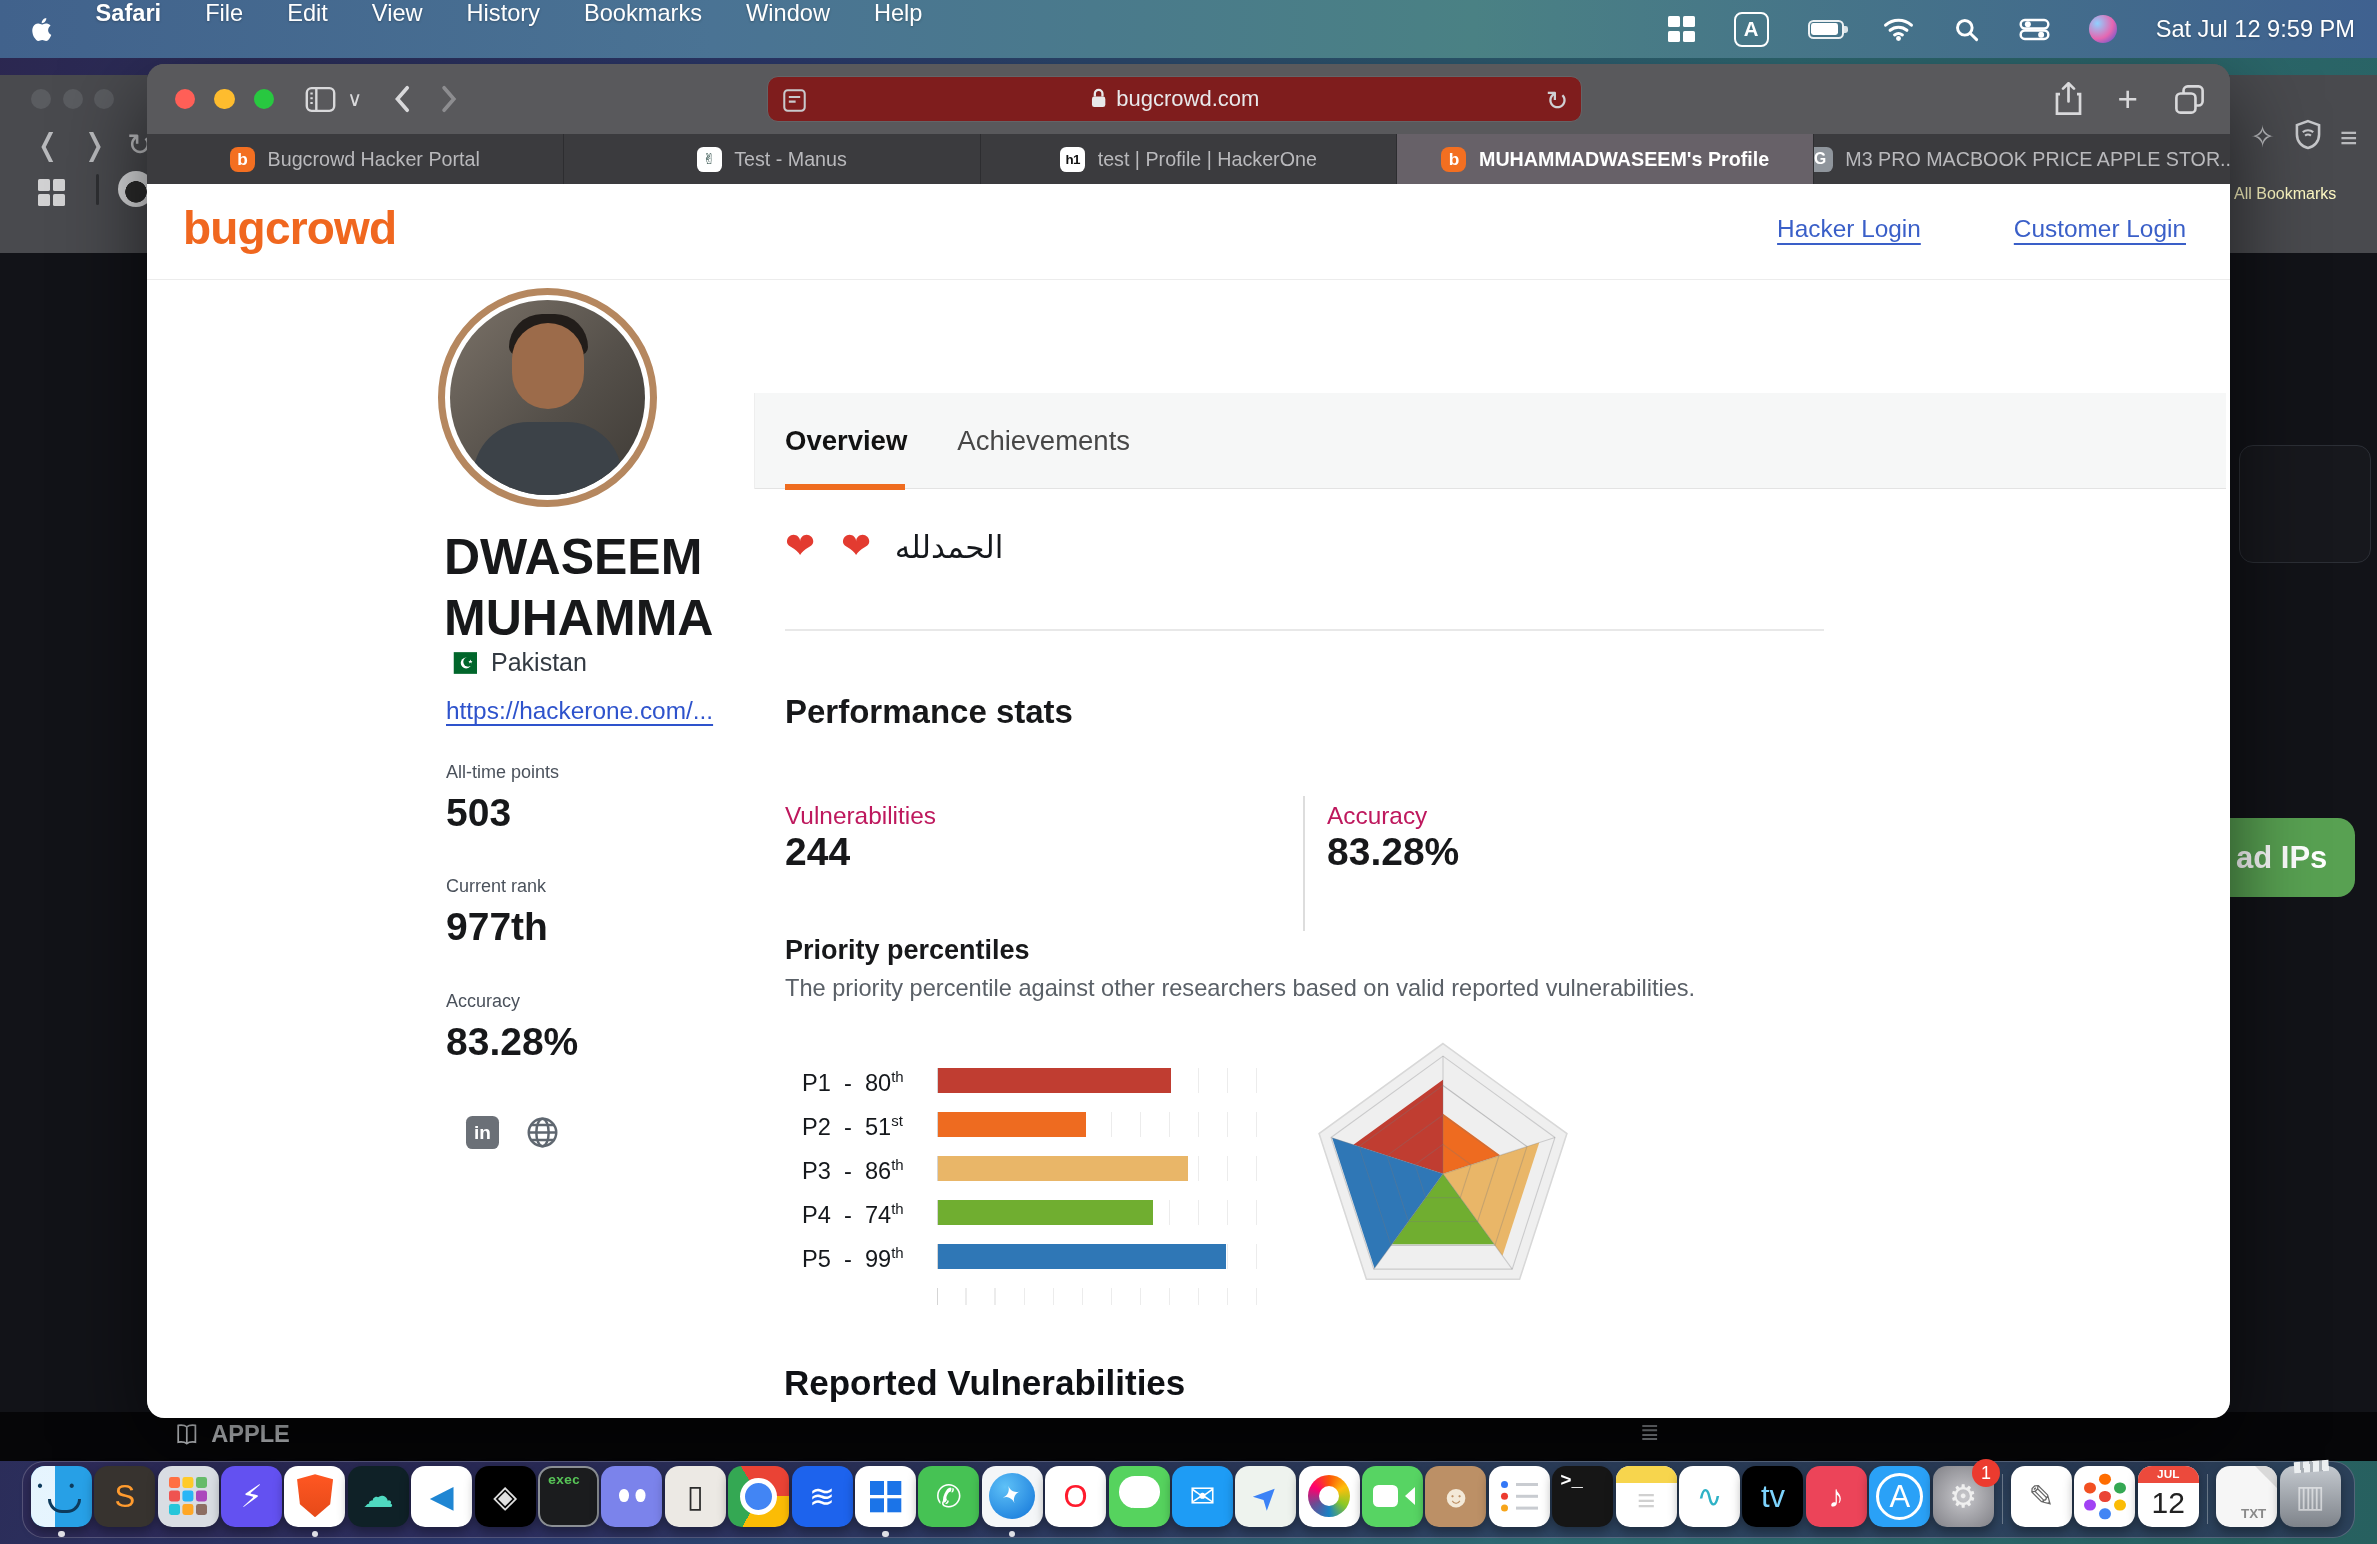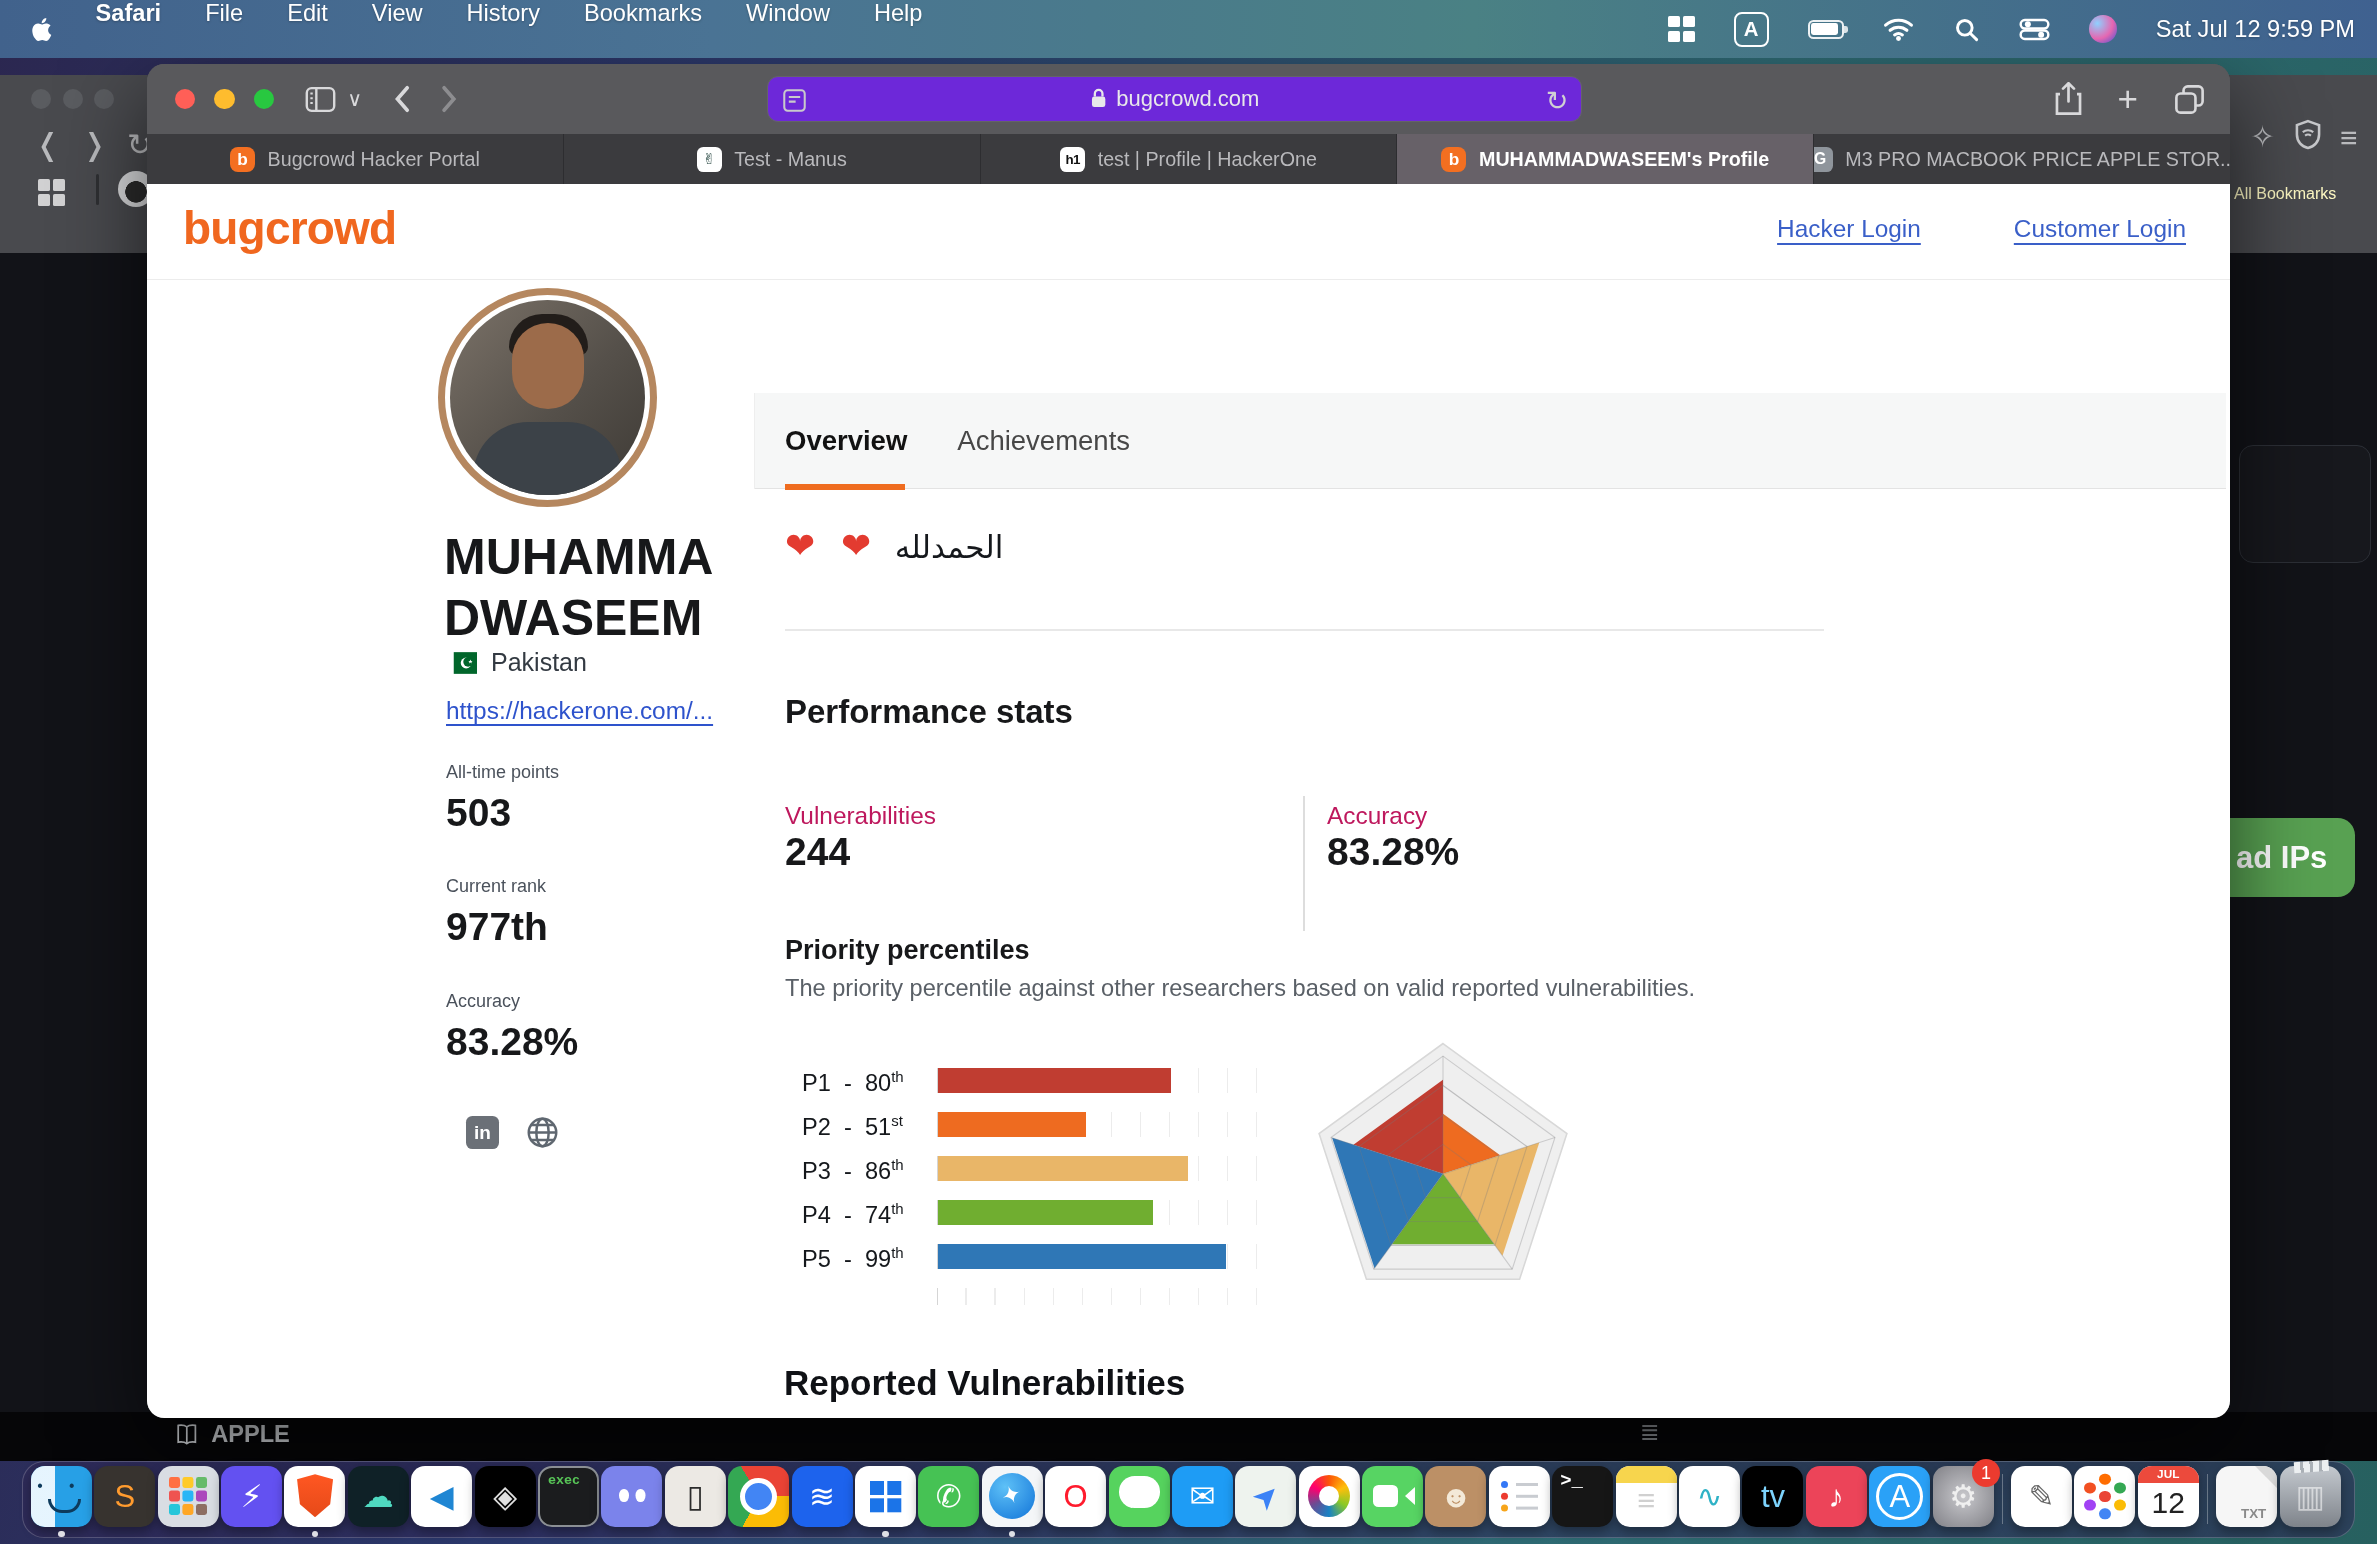--- a/index.html
+++ b/index.html
@@ -36,21 +36,21 @@
 .green-btn{position:absolute;left:2201px;top:818px;width:154px;height:79px;background:#58a152;border-radius:17.3px;z-index:3;
 display:flex;align-items:center;color:#fff;font-size:31px;font-weight:700;padding-left:35px}
 
 .safari{position:absolute;left:147px;top:64px;width:2083px;height:1354px;border-radius:17.3px;z-index:5;
 box-shadow:0 31px 86px rgba(0,0,0,.6);background:#59595c}
 .toolbar{position:relative;height:70px;border-radius:17.3px 17.3px 0 0;background:#59595c;display:flex;align-items:center}
 .lights{display:flex;gap:19px;margin-left:28px}
 .lights i{width:20.4px;height:20.4px;border-radius:50%}
 .tb-ic{color:#d9d9db;margin-left:31px;display:flex;align-items:center}
 .tb-ic.dim{color:#8d8d90}
-.urlfield{position:absolute;left:620px;top:11.8px;width:815px;height:46px;background:#6d28d9;border:0.8px solid #646467;border-radius:11px;display:flex;align-items:center;justify-content:center;color:#e8e8ea;font-size:22px}
+.urlfield{position:absolute;left:620px;top:11.8px;width:815px;height:46px;background:#7f1d1d;border:0.8px solid #646467;border-radius:11px;display:flex;align-items:center;justify-content:center;color:#e8e8ea;font-size:22px}
 .urlfield .pageic{position:absolute;left:14px;top:11px}
 .urlfield .reload{position:absolute;right:12.6px;top:7.9px;color:#d0d0d3;font-size:27px}
 .url-lock{margin-right:9.4px;display:inline-flex}
 .tb-right{position:absolute;right:25px;top:0;height:70px;display:flex;align-items:center;gap:36px;color:#d9d9db}
 
 .tabbar{display:flex;height:50px;background:#3b3b3e}
 .tab{flex:1;display:flex;align-items:center;justify-content:center;gap:12.6px;border-right:1.6px solid #2d2d30;color:#b9b9bc;font-size:19.7px;overflow:hidden;white-space:nowrap}
 .tab:last-child{border-right:none}
 .tab.active{background:#676168;color:#fff;font-weight:600}
 .fav{width:25px;height:25px;border-radius:6.3px;display:flex;align-items:center;justify-content:center;font-weight:800;flex:none}
@@ -340,22 +340,22 @@
     </div>
 
     <div class="avatar">
       <div class="ph">
           <span class="hair"></span>
           <span class="head"></span>
           <span class="shirt"></span>
         </div>
     </div>
     <div class="p-name">
+      <div>DWASEEM</div>
       <div>MUHAMMA</div>
-      <div>DWASEEM</div>
     </div>
     <div class="p-country">
       <svg width="31" height="22" viewBox="0 0 40 28">
           <rect width="40" height="28" fill="#fff"></rect>
           <rect x="10" width="30" height="28" fill="#01662b"></rect>
           <circle cx="26" cy="14" r="7" fill="#fff"></circle>
           <circle cx="28.5" cy="12.5" r="6.2" fill="#01662b"></circle>
           <path d="m31.5 9.5.8 2 2-.2-1.6 1.4.7 2-1.9-1.2-1.8 1.2.6-2-1.5-1.4 2 .2z" fill="#fff"></path>
         </svg>
       <span>Pakistan</span>

